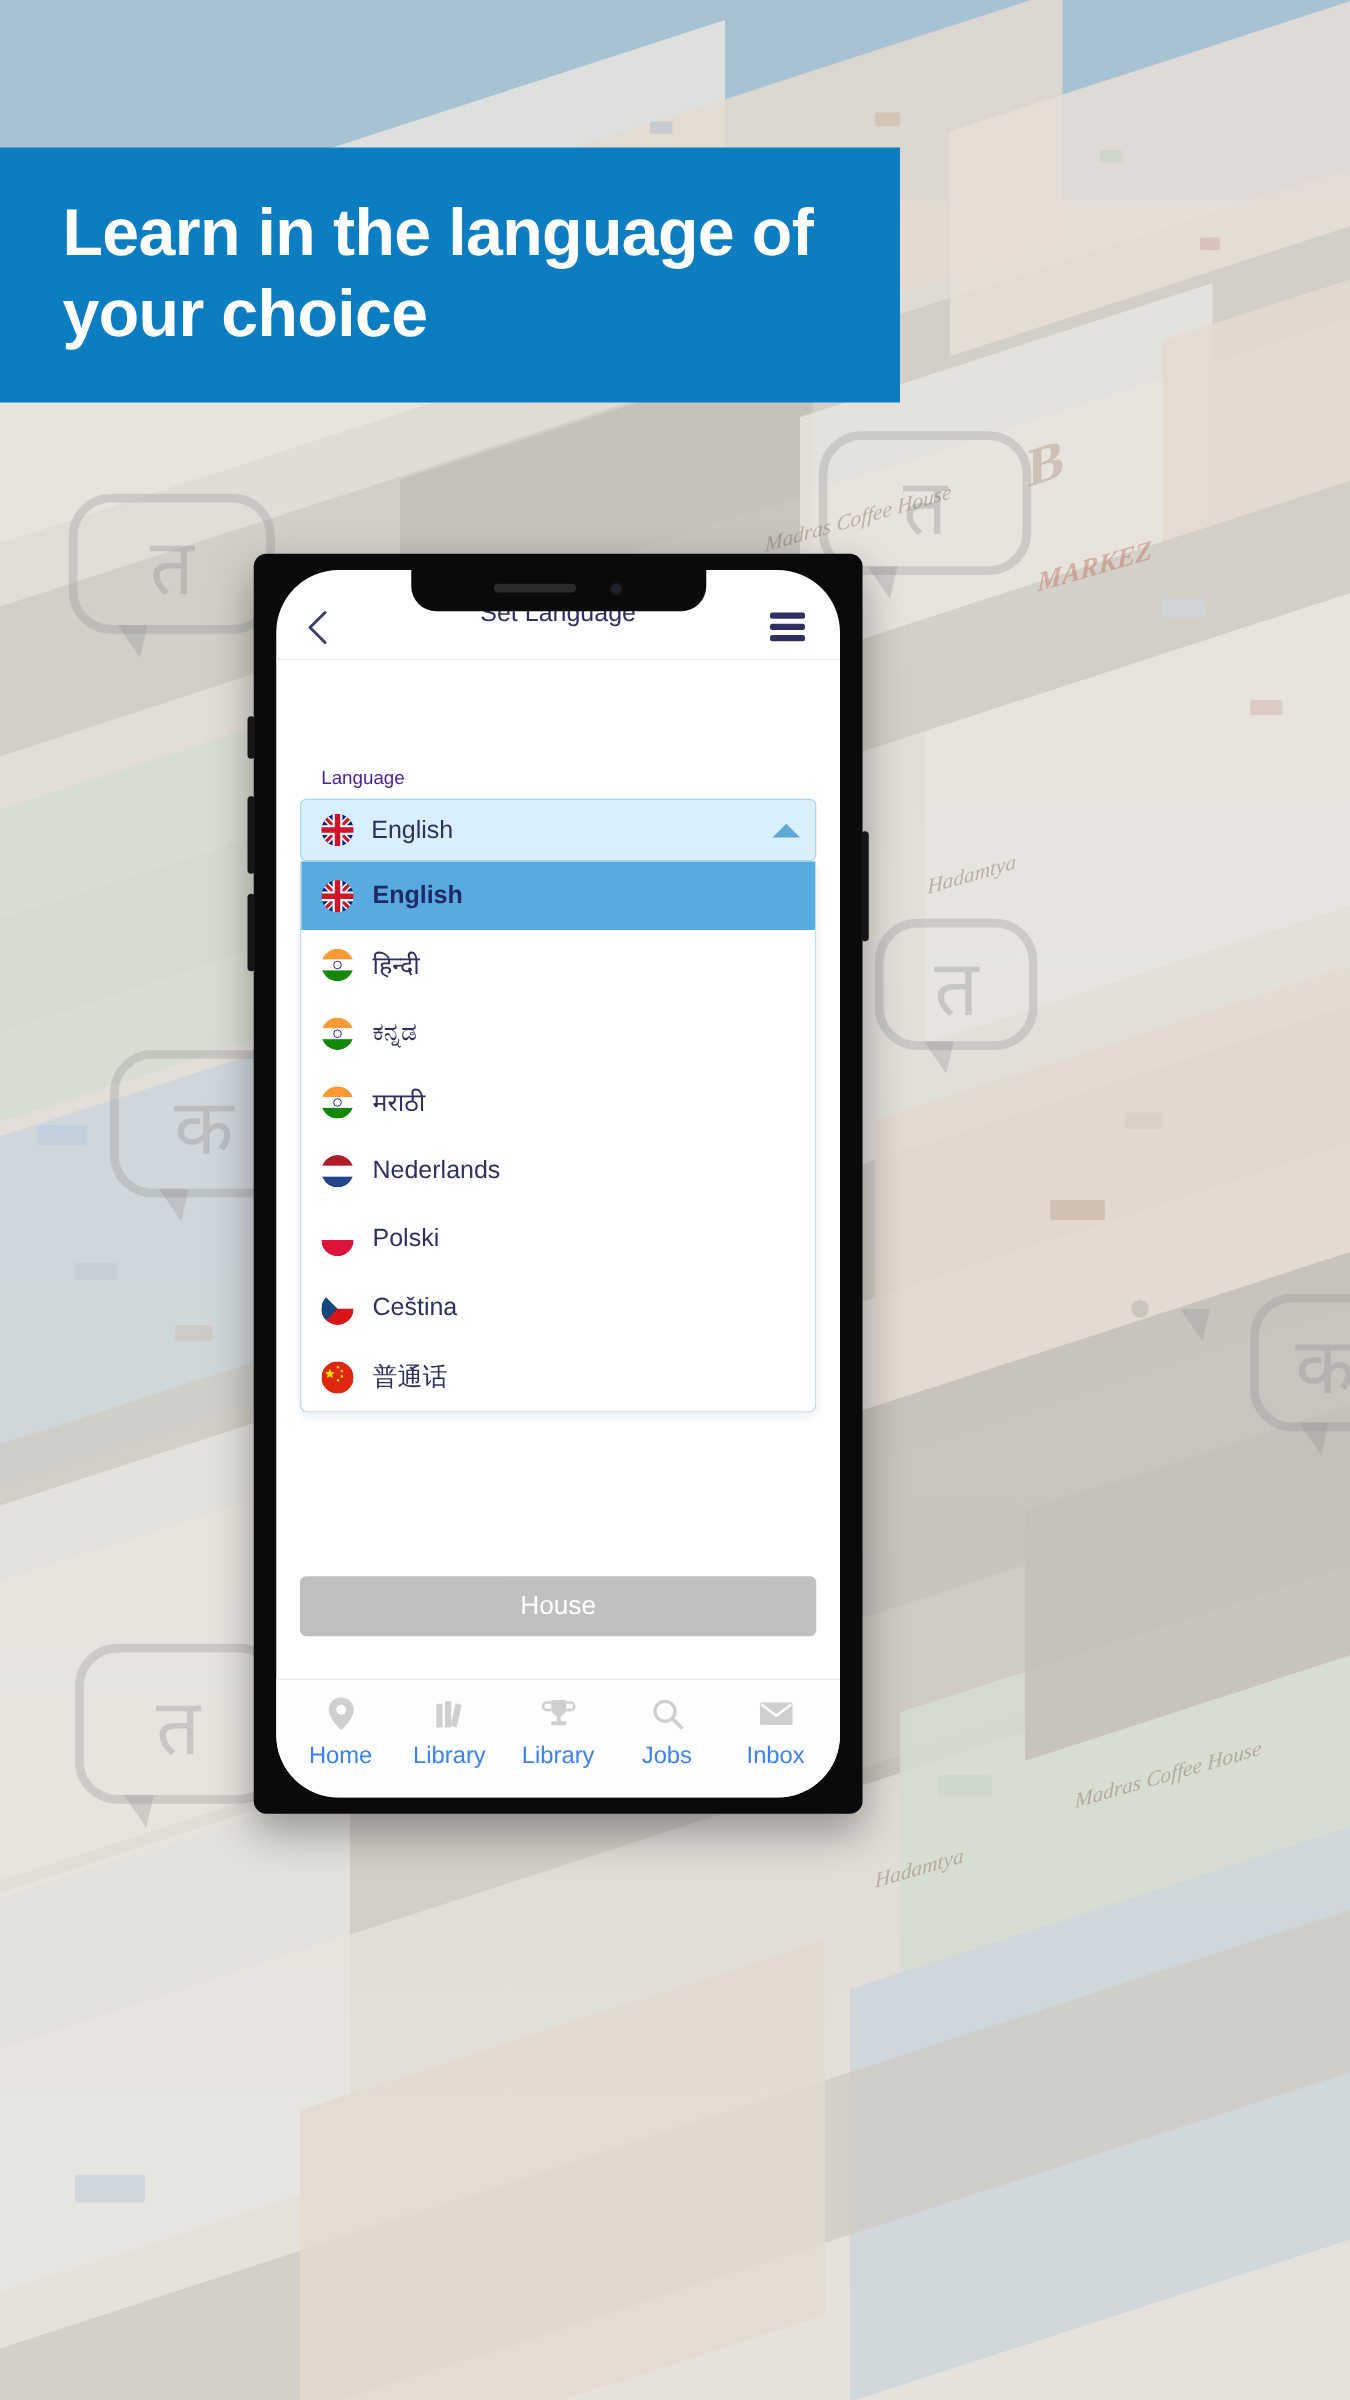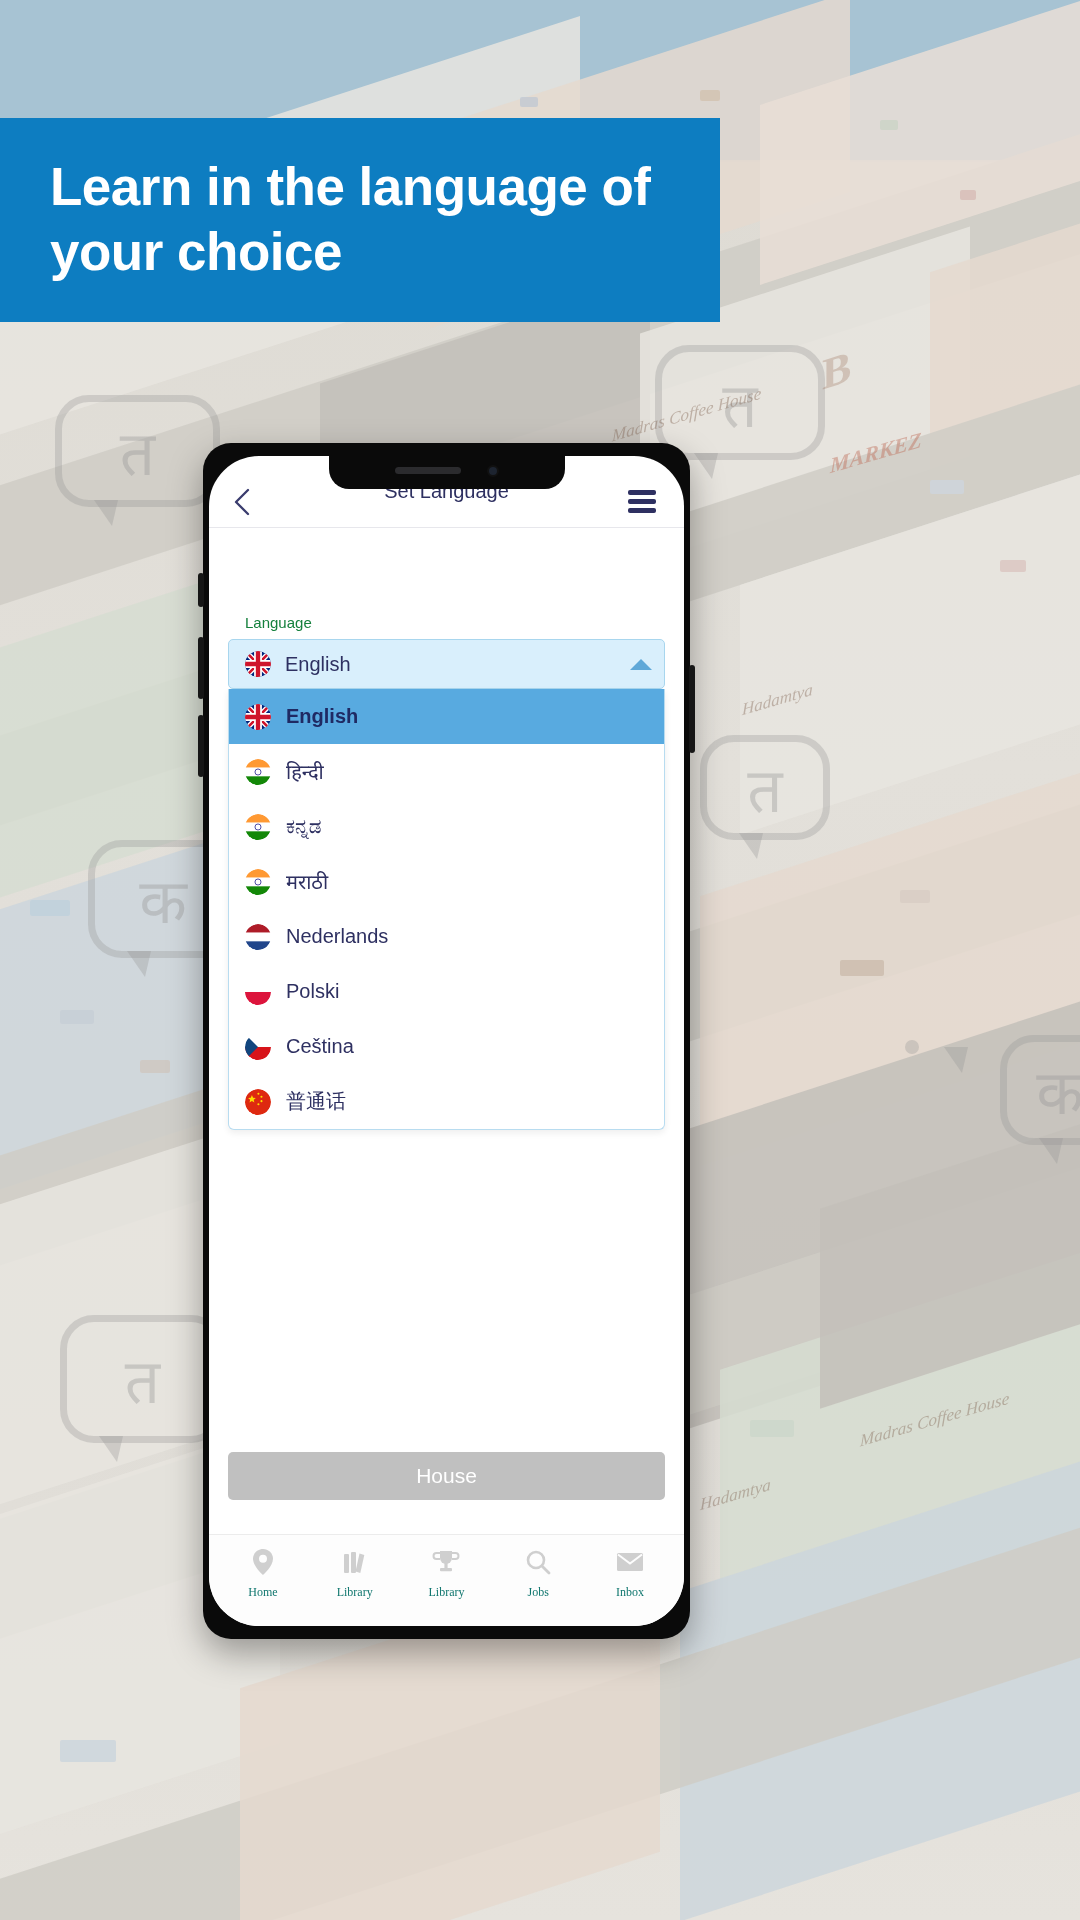--- a/index.html
+++ b/index.html
@@ -93,26 +93,26 @@
     font-size: 53px;
     line-height: 1.22;
     font-weight: bold;
     letter-spacing: -0.5px;
   }
 
   
   #phone-frame {
     position: absolute;
     left: 203px; top: 443px;
-    width: 487px; height: 1196px;
+    width: 487px; height: 1008px;
     background: #0a0a0a;
-    border-radius: 28px;
+    border-radius: 10px;
     z-index: 10;
     box-shadow: 0 14px 34px rgba(0,0,0,.34);
-    padding: 13px 6px;
+    padding: 13px 18px;
   }
   .phone-btn {
     position: absolute;
     background: #161616;
     border-radius: 3px;
   }
   .phone-btn.mute  { left: -5px; top: 130px; width: 6px; height: 34px; }
   .phone-btn.volup { left: -5px; top: 194px; width: 6px; height: 62px; }
   .phone-btn.voldn { left: -5px; top: 272px; width: 6px; height: 62px; }
   .phone-btn.power { right: -5px; top: 222px; width: 6px; height: 88px; }
@@ -184,21 +184,21 @@
   
   #app-body {
     flex: 1 1 auto;
     position: relative;
     padding: 0 19px;
     overflow: hidden;
   }
   #form-label {
     margin-top: 86px;
     font-size: 15px;
-    color: #15803d;
+    color: #4c1d95;
     margin-left: 17px;
   }
 
   
   #language-select {
     margin-top: 8px;
     height: 50px;
     background: #d9effc;
     border: 1px solid #a8d6ee;
     border-radius: 5px;
@@ -280,23 +280,22 @@
     display: flex; flex-direction: column; align-items: center; justify-content: flex-start;
     gap: 8px;
     cursor: pointer;
   }
   .nav-item .nav-icon {
     width: 30px; height: 30px;
     display: flex; align-items: center; justify-content: center;
   }
   .nav-item .nav-icon svg { display: block; }
   .nav-item .nav-label {
-    font-size: 12px;
-    color: #0f766e;
-    font-family: Liberation Serif, serif;
+    font-size: 19px;
+    color: #3b82f6;
   }
 </style>
 </head>
 <body>
 
 <div id="bg-illustration">
   <div class="bg-sky"></div>
   <div class="bg-city">
 
     <div class="blk road" style="left:-80px;  top:300px;  width:1300px; height:120px;"></div>

